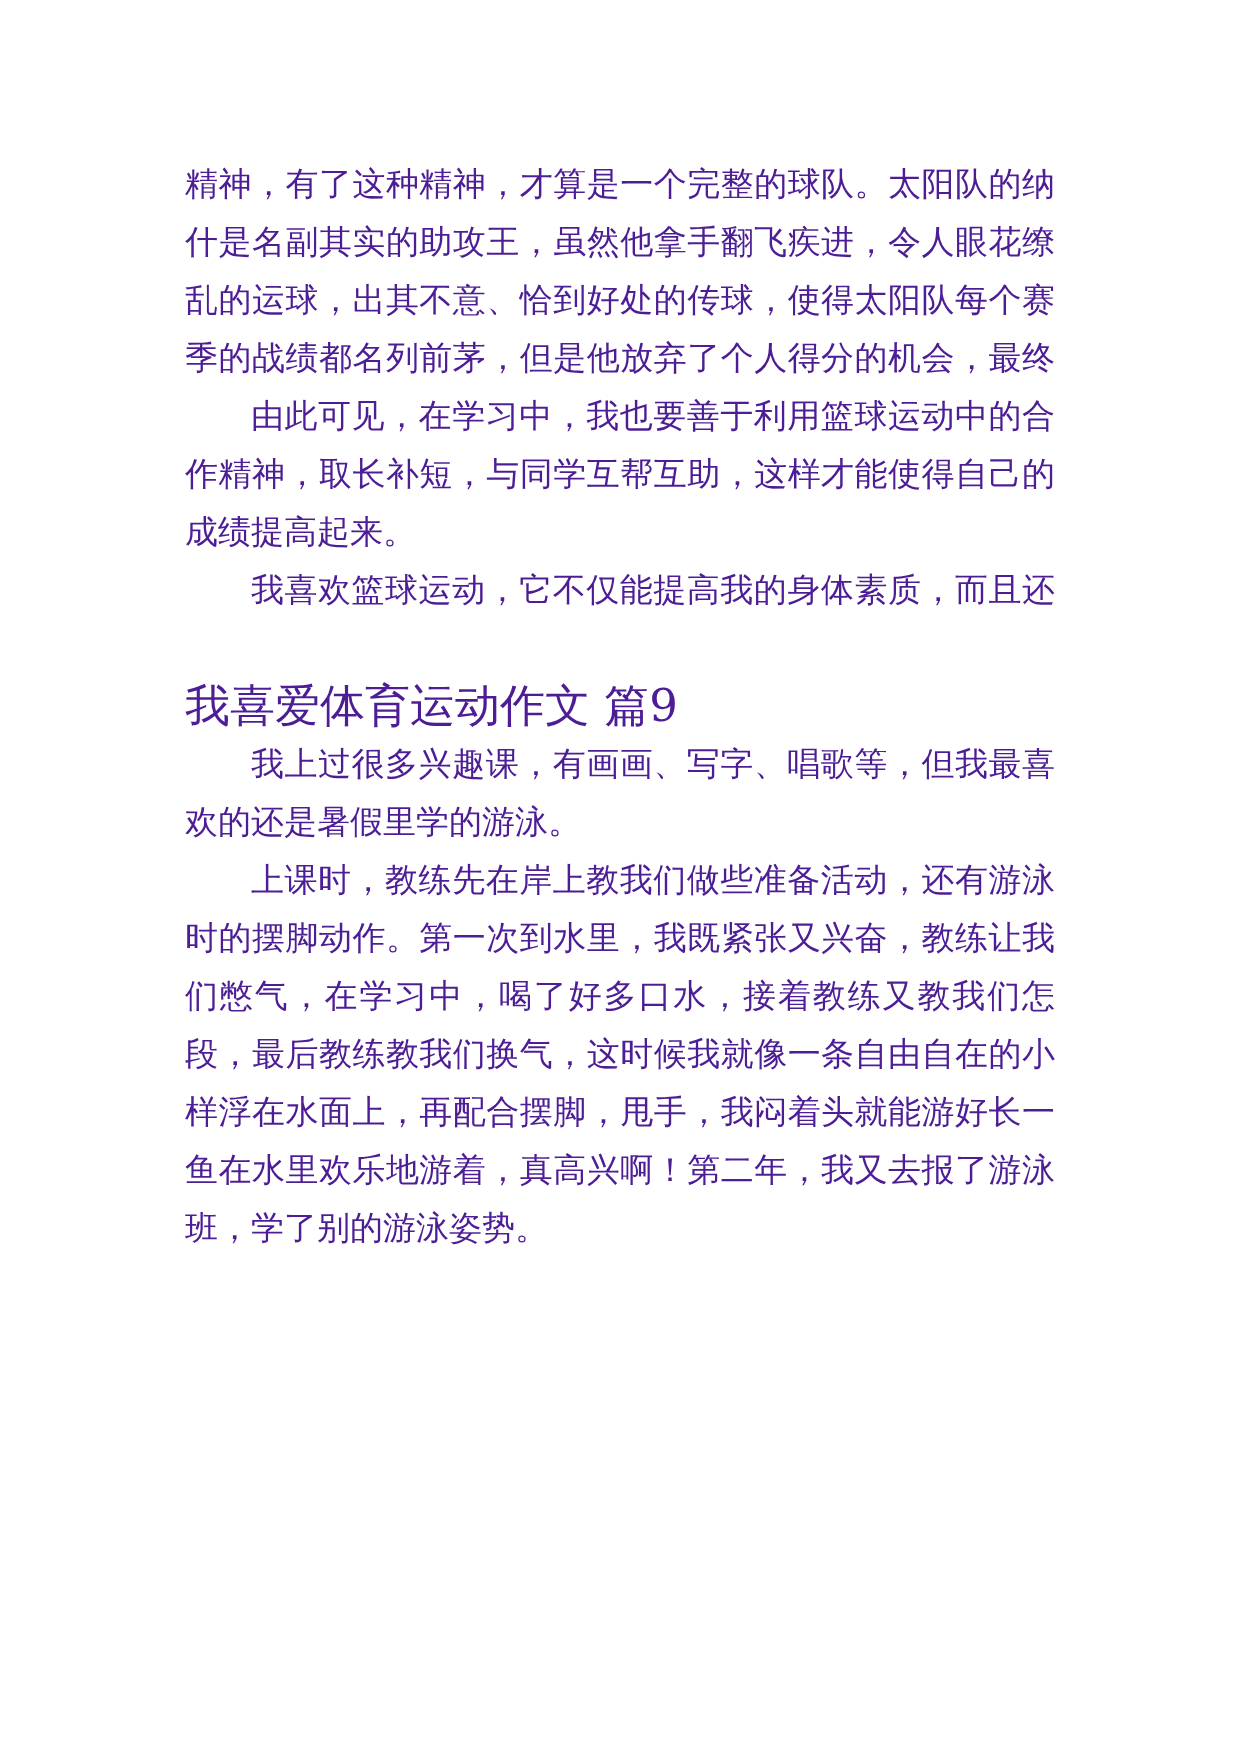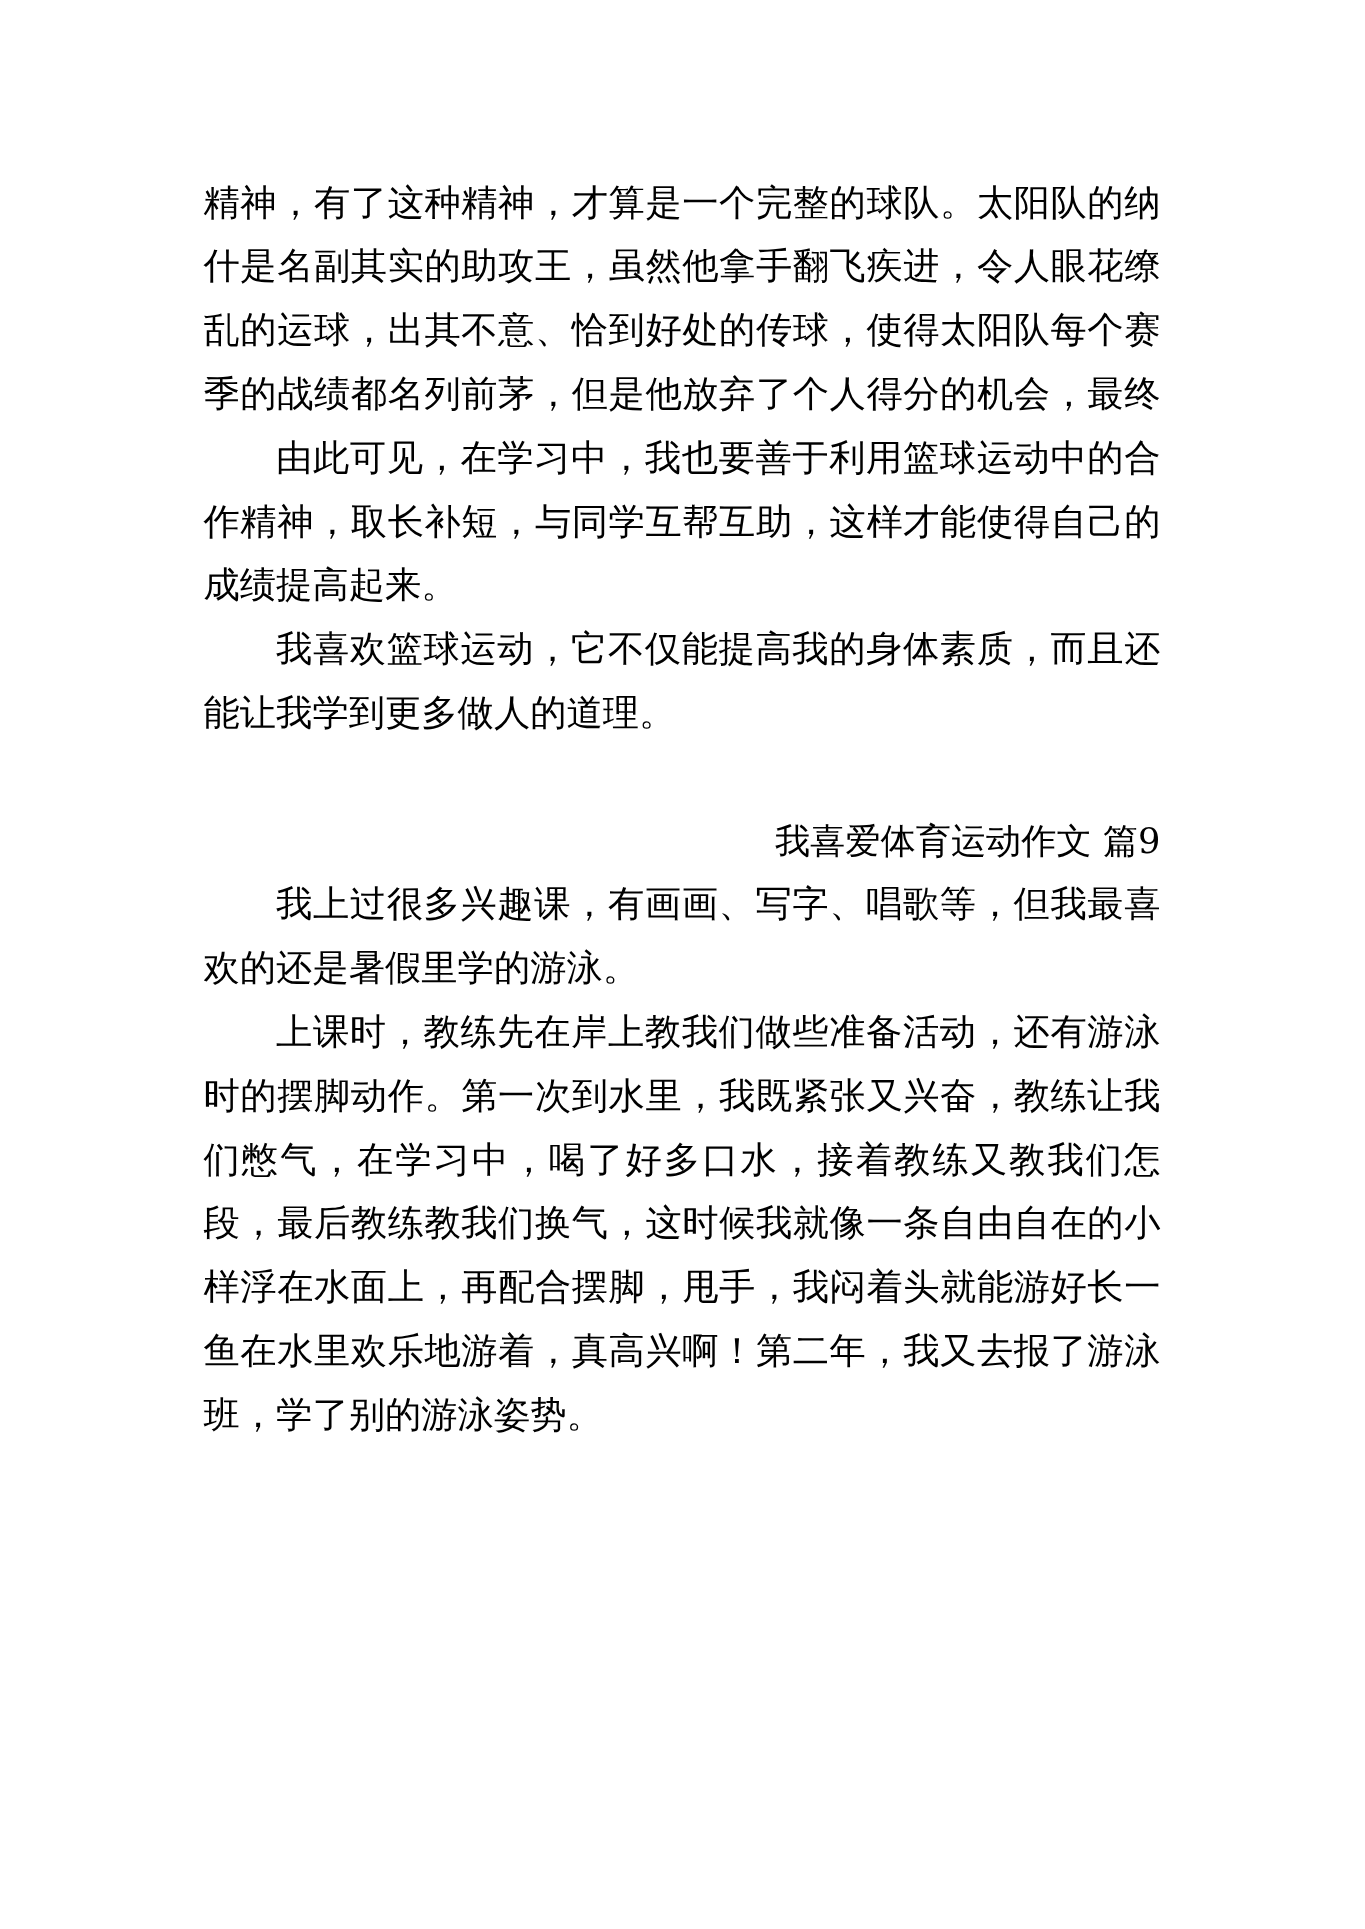--- a/index.html
+++ b/index.html
@@ -32,47 +32,46 @@
     text-align: center;
     text-align-last: left;
   }
   
   .line.ind { text-indent: 66px; }
   
   .line.sq { letter-spacing: -1.5px; }
   .heading {
     margin: 58px 0 0 0;
     width: 870px;
-    font-size: 32px;
+    font-size: 45px;
     font-weight: normal;
     line-height: 58px;
-    text-align: right;
+    text-align: left;
   }
 </style>
 </head>
 <body style="background: rgb(255, 255, 255);">
 
-<div class="page" style="background: rgb(255, 255, 255); color: #000000;">
+<div class="page" style="background: rgb(255, 255, 255); color: #4c1d95;">
 
   <div class="para">
     <div class="line">精神，有了这种精神，才算是一个完整的球队。太阳队的纳</div>
     <div class="line">什是名副其实的助攻王，虽然他拿手翻飞疾进，令人眼花缭</div>
     <div class="line">乱的运球，出其不意、恰到好处的传球，使得太阳队每个赛</div>
     <div class="line">季的战绩都名列前茅，但是他放弃了个人得分的机会，最终</div>
   </div>
 
   <div class="para">
     <div class="line ind">由此可见，在学习中，我也要善于利用篮球运动中的合</div>
     <div class="line">作精神，取长补短，与同学互帮互助，这样才能使得自己的</div>
     <div class="line end">成绩提高起来。</div>
   </div>
 
   <div class="para">
     <div class="line ind">我喜欢篮球运动，它不仅能提高我的身体素质，而且还</div>
-    <div class="line end">能让我学到更多做人的道理。</div>
   </div>
 
   <h2 class="heading">我喜爱体育运动作文 篇9</h2>
 
   <div class="para">
     <div class="line ind">我上过很多兴趣课，有画画、写字、唱歌等，但我最喜</div>
     <div class="line end">欢的还是暑假里学的游泳。</div>
   </div>
 
 

